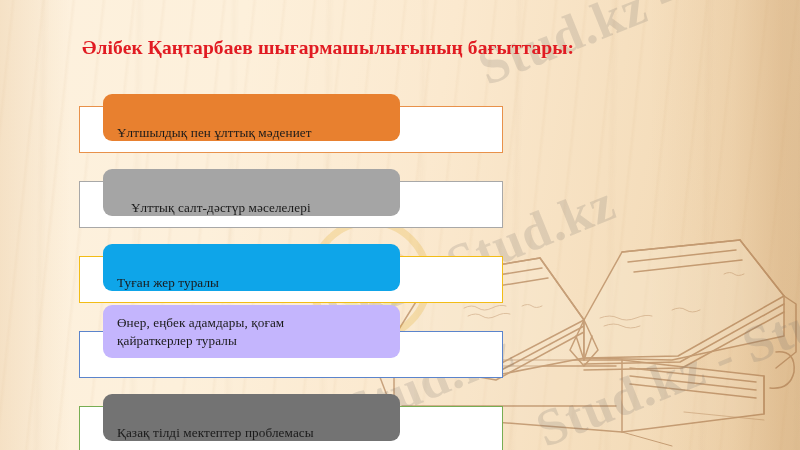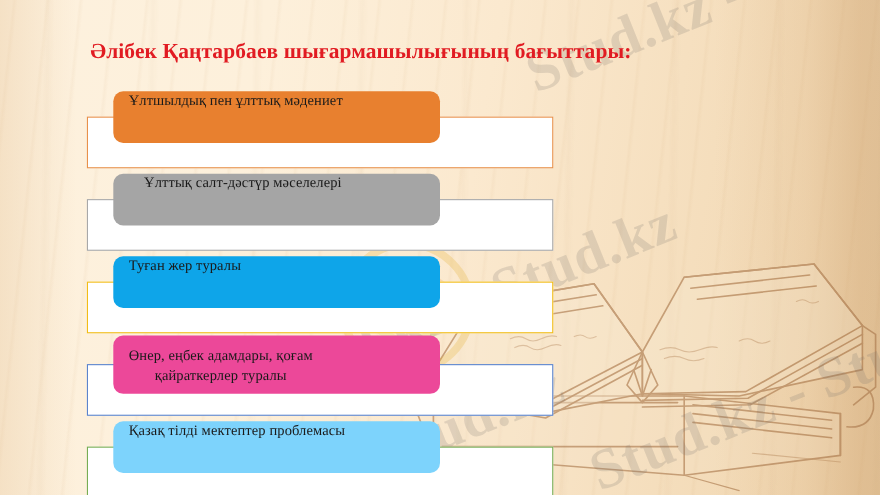--- a/index.html
+++ b/index.html
@@ -136,27 +136,27 @@
     top: 28px;
     width: 424px;
     height: 47px;
     background: #ffffff;
     border: 1px solid #c9c9c9;
     box-sizing: border-box;
   }
   .pill {
     position: absolute;
     left: 103px;
-    top: 5px;
+    top: 16px;
     width: 297px;
     height: 47px;
     border-radius: 9px;
     box-sizing: border-box;
     display: flex;
-    align-items: flex-start;
+    align-items: flex-end;
     padding: 0 14px;
   }
   .pill-label {
     font-family: "Liberation Serif", serif;
     font-size: 13.2px;
     line-height: 16px;
     color: #1a1a1a;
     letter-spacing: .1px;
   }
   .pill.two-line { height: 53px; top: 2px; align-items: center; }
@@ -258,28 +258,28 @@
 
   <div class="row" style="top:228px">
     <div class="frame" style="border-color: rgb(242, 188, 22);"></div>
     <div class="pill" style="background: #0ea5e9;">
       <span class="pill-label">Туған жер туралы</span>
     </div>
   </div>
 
   <div class="row" style="top:303px">
     <div class="frame" style="border-color: rgb(91, 132, 204);"></div>
-    <div class="pill two-line" style="background: #ec4899; text-align: center;">
+    <div class="pill two-line" style="background: #c4b5fd;">
       <span class="pill-label">
         <span>Өнер, еңбек адамдары, қоғам</span><br>
         <span>қайраткерлер туралы</span>
       </span>
     </div>
   </div>
 
   <div class="row" style="top:378px">
     <div class="frame" style="border-color: rgb(119, 173, 83);"></div>
-    <div class="pill" style="background: #7dd3fc;">
+    <div class="pill" style="background: #737373;">
       <span class="pill-label">Қазақ тілді мектептер проблемасы</span>
     </div>
   </div>
 
 </div>
 
 </body></html>

